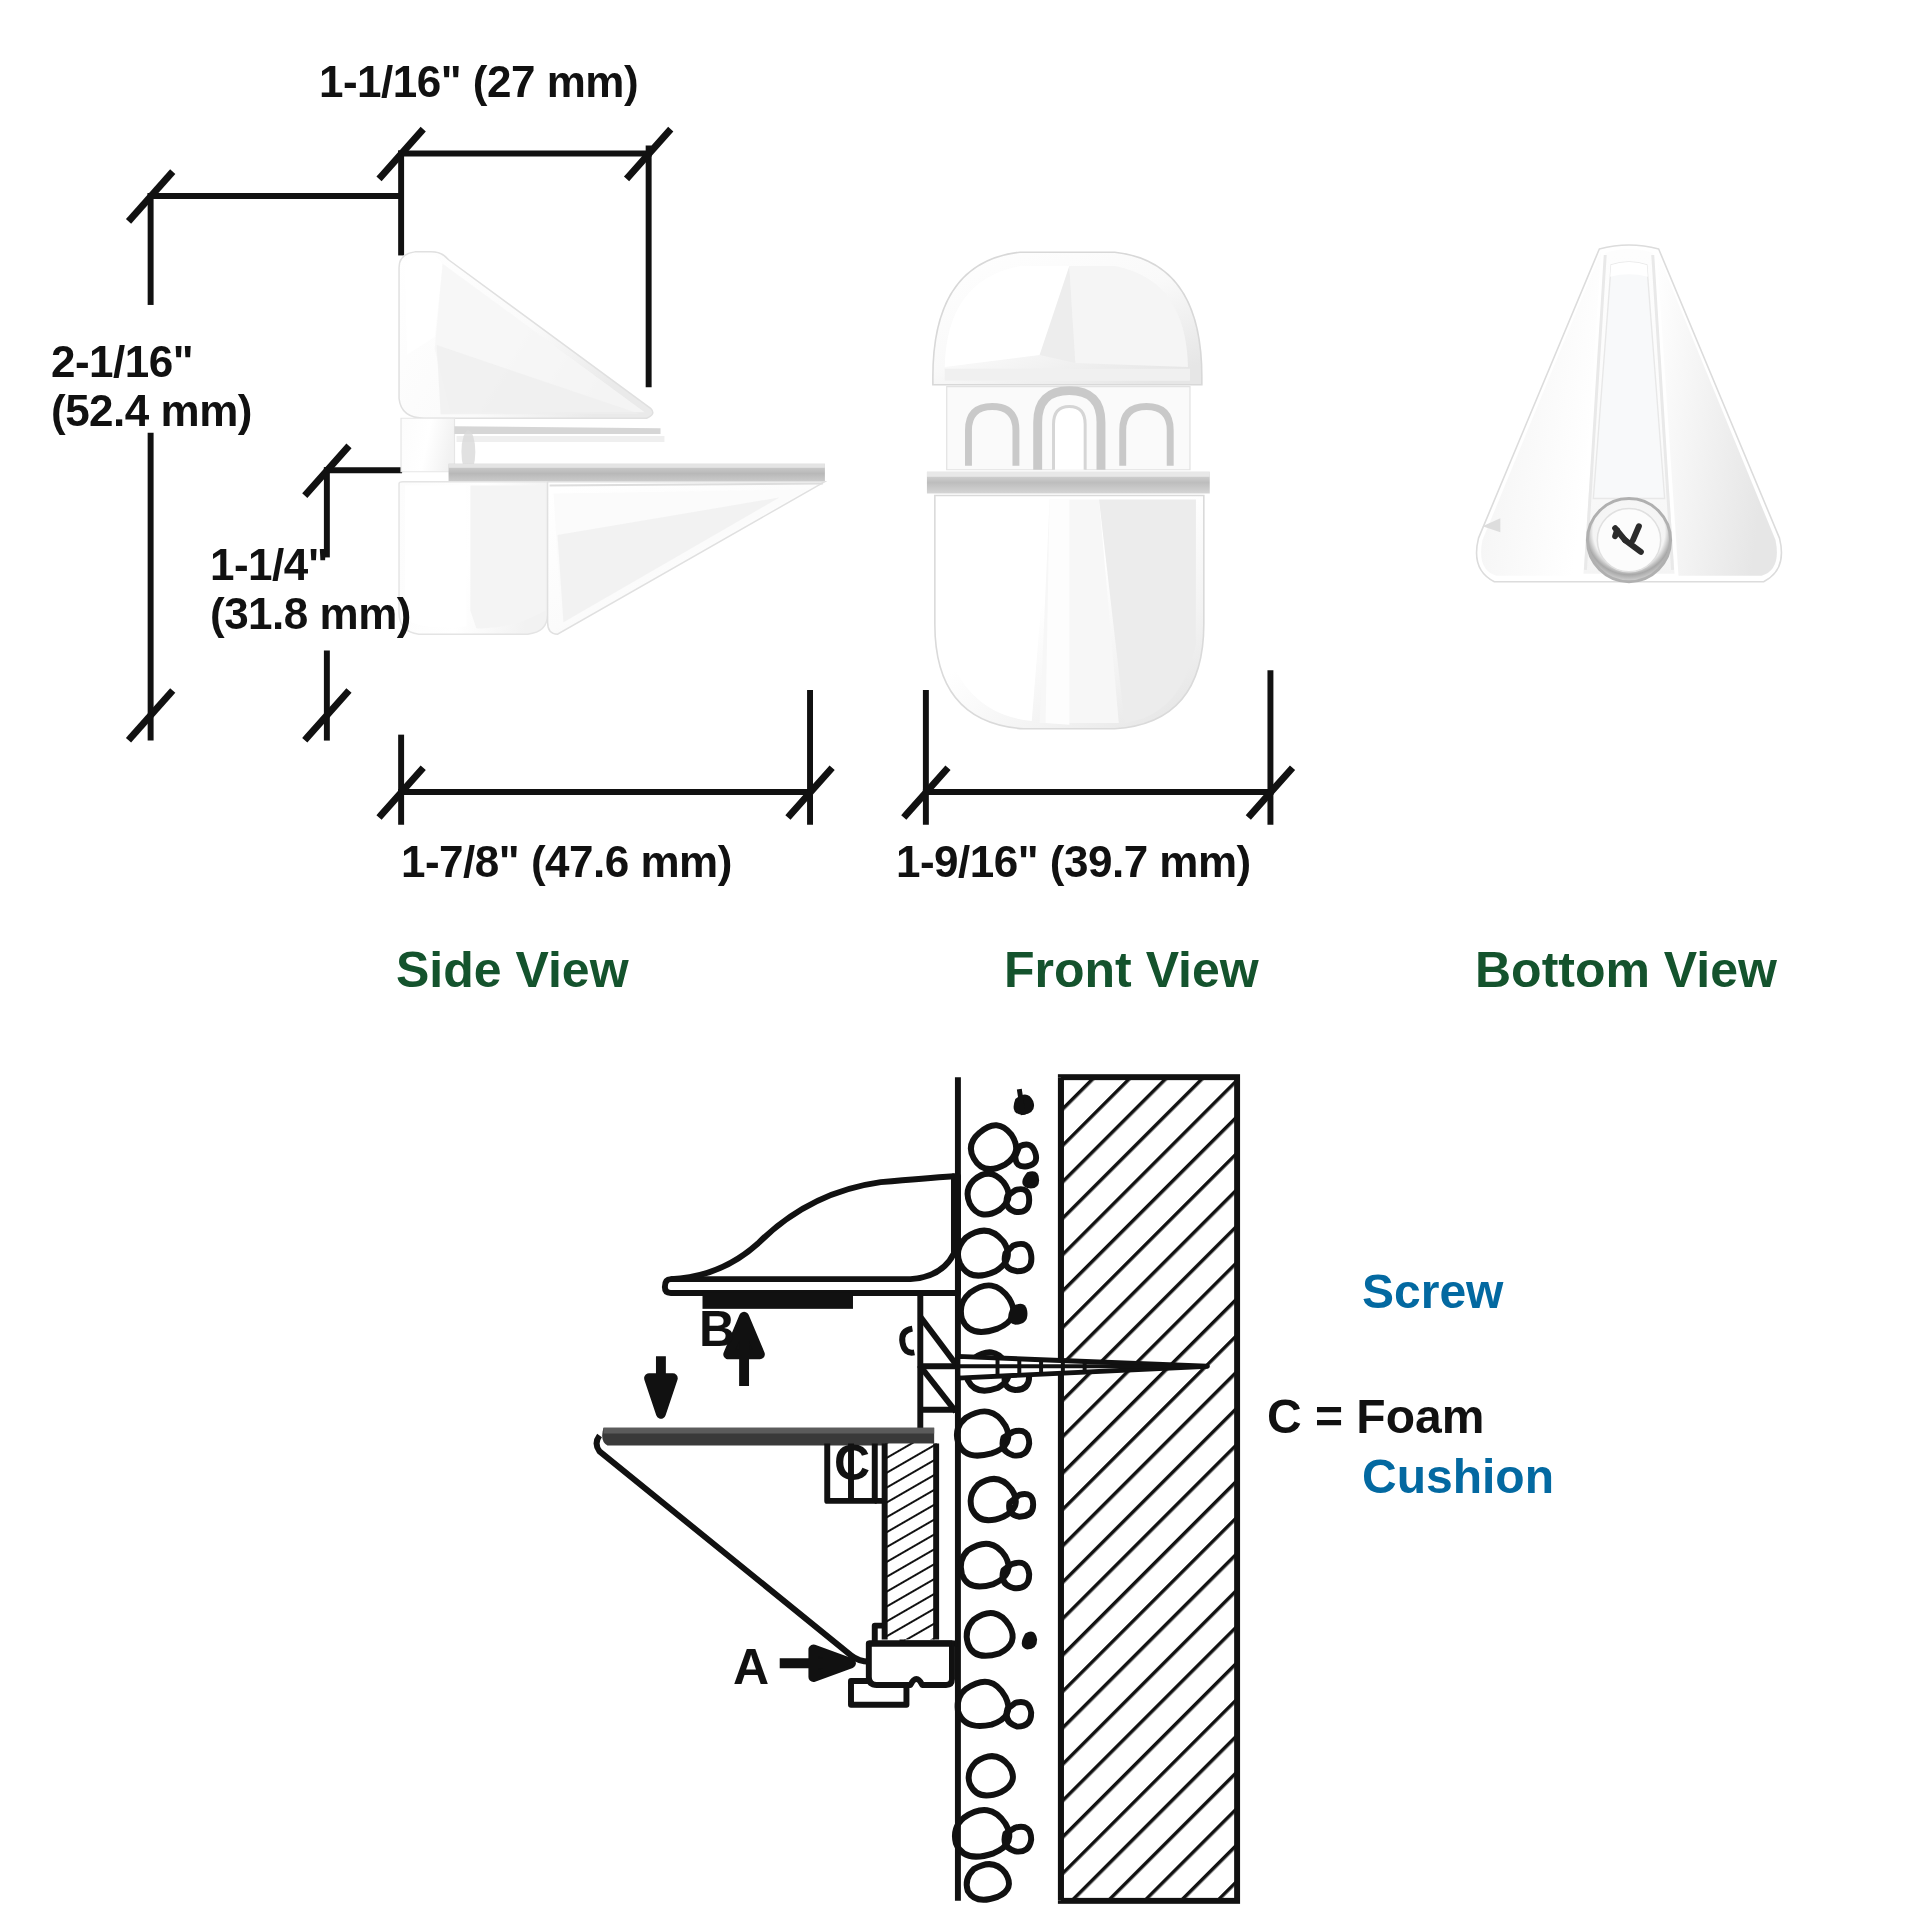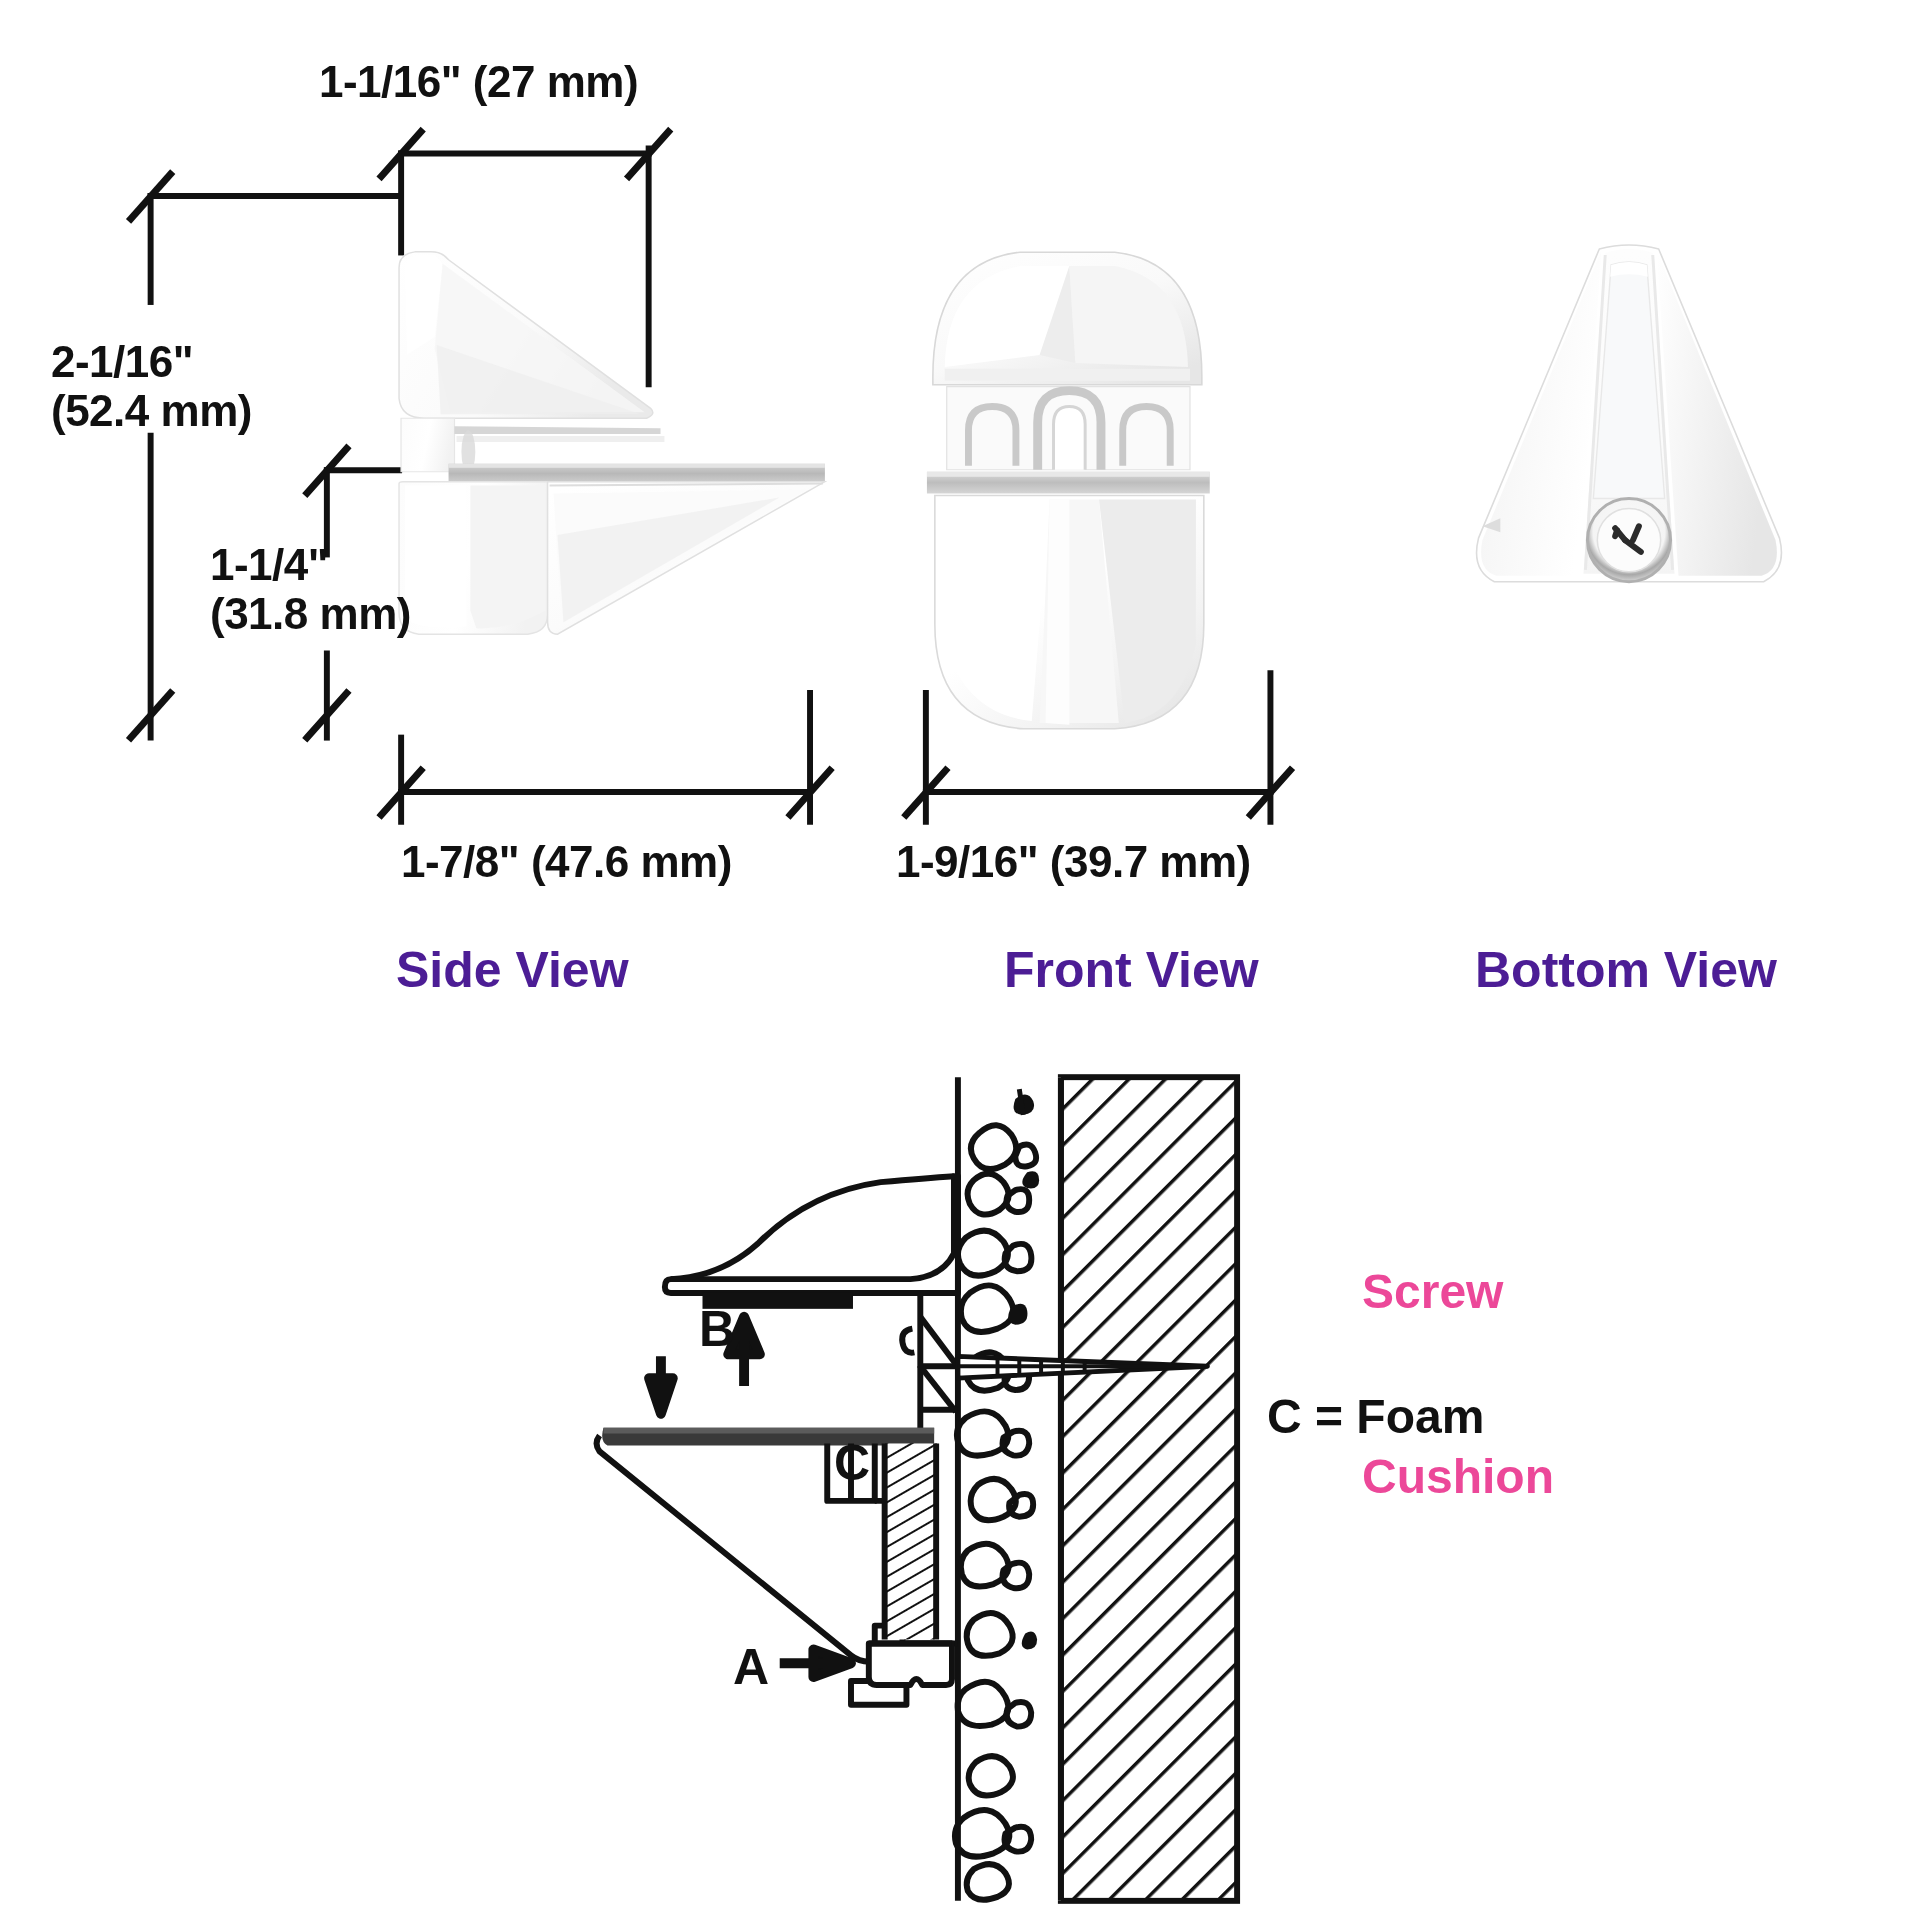--- a/index.html
+++ b/index.html
@@ -34,21 +34,21 @@
   }
   .dim-top     { font-size: 44px; left: 319px; top: 57px; }
   .dim-bot-a   { font-size: 44px; left: 401px; top: 837px; }
   .dim-bot-b   { font-size: 44px; left: 896px; top: 837px; }
 
   
   .view-caption {
     font-family: "Liberation Sans", sans-serif;
     font-weight: 700;
     font-size: 50px;
-    color: #4c1d95;
+    color: #14532d;
     letter-spacing: 0px;
     white-space: nowrap;
     text-align: right;
   }
   .cap-side   { left: 396px;  top: 941px; }
   .cap-front  { left: 1004px;  top: 941px; }
   .cap-bottom { left: 1475px; top: 941px; }
 
   
   .legend { position: absolute; left: 1267px; top: 1262px; }
@@ -58,21 +58,21 @@
     font-weight: 700;
     font-size: 48px;
     color: #111;
     white-space: pre;
     line-height: 1.25;
   }
   .legend-l2 {
     font-family: "Liberation Sans", sans-serif;
     font-weight: 700;
     font-size: 48px;
-    color: #ec4899;
+    color: #0369a1;
     padding-left: 95px;
     line-height: 1.25;
     white-space: pre;
   }
 
   svg { display: block; }
 </style>
 </head>
 <body>
 

